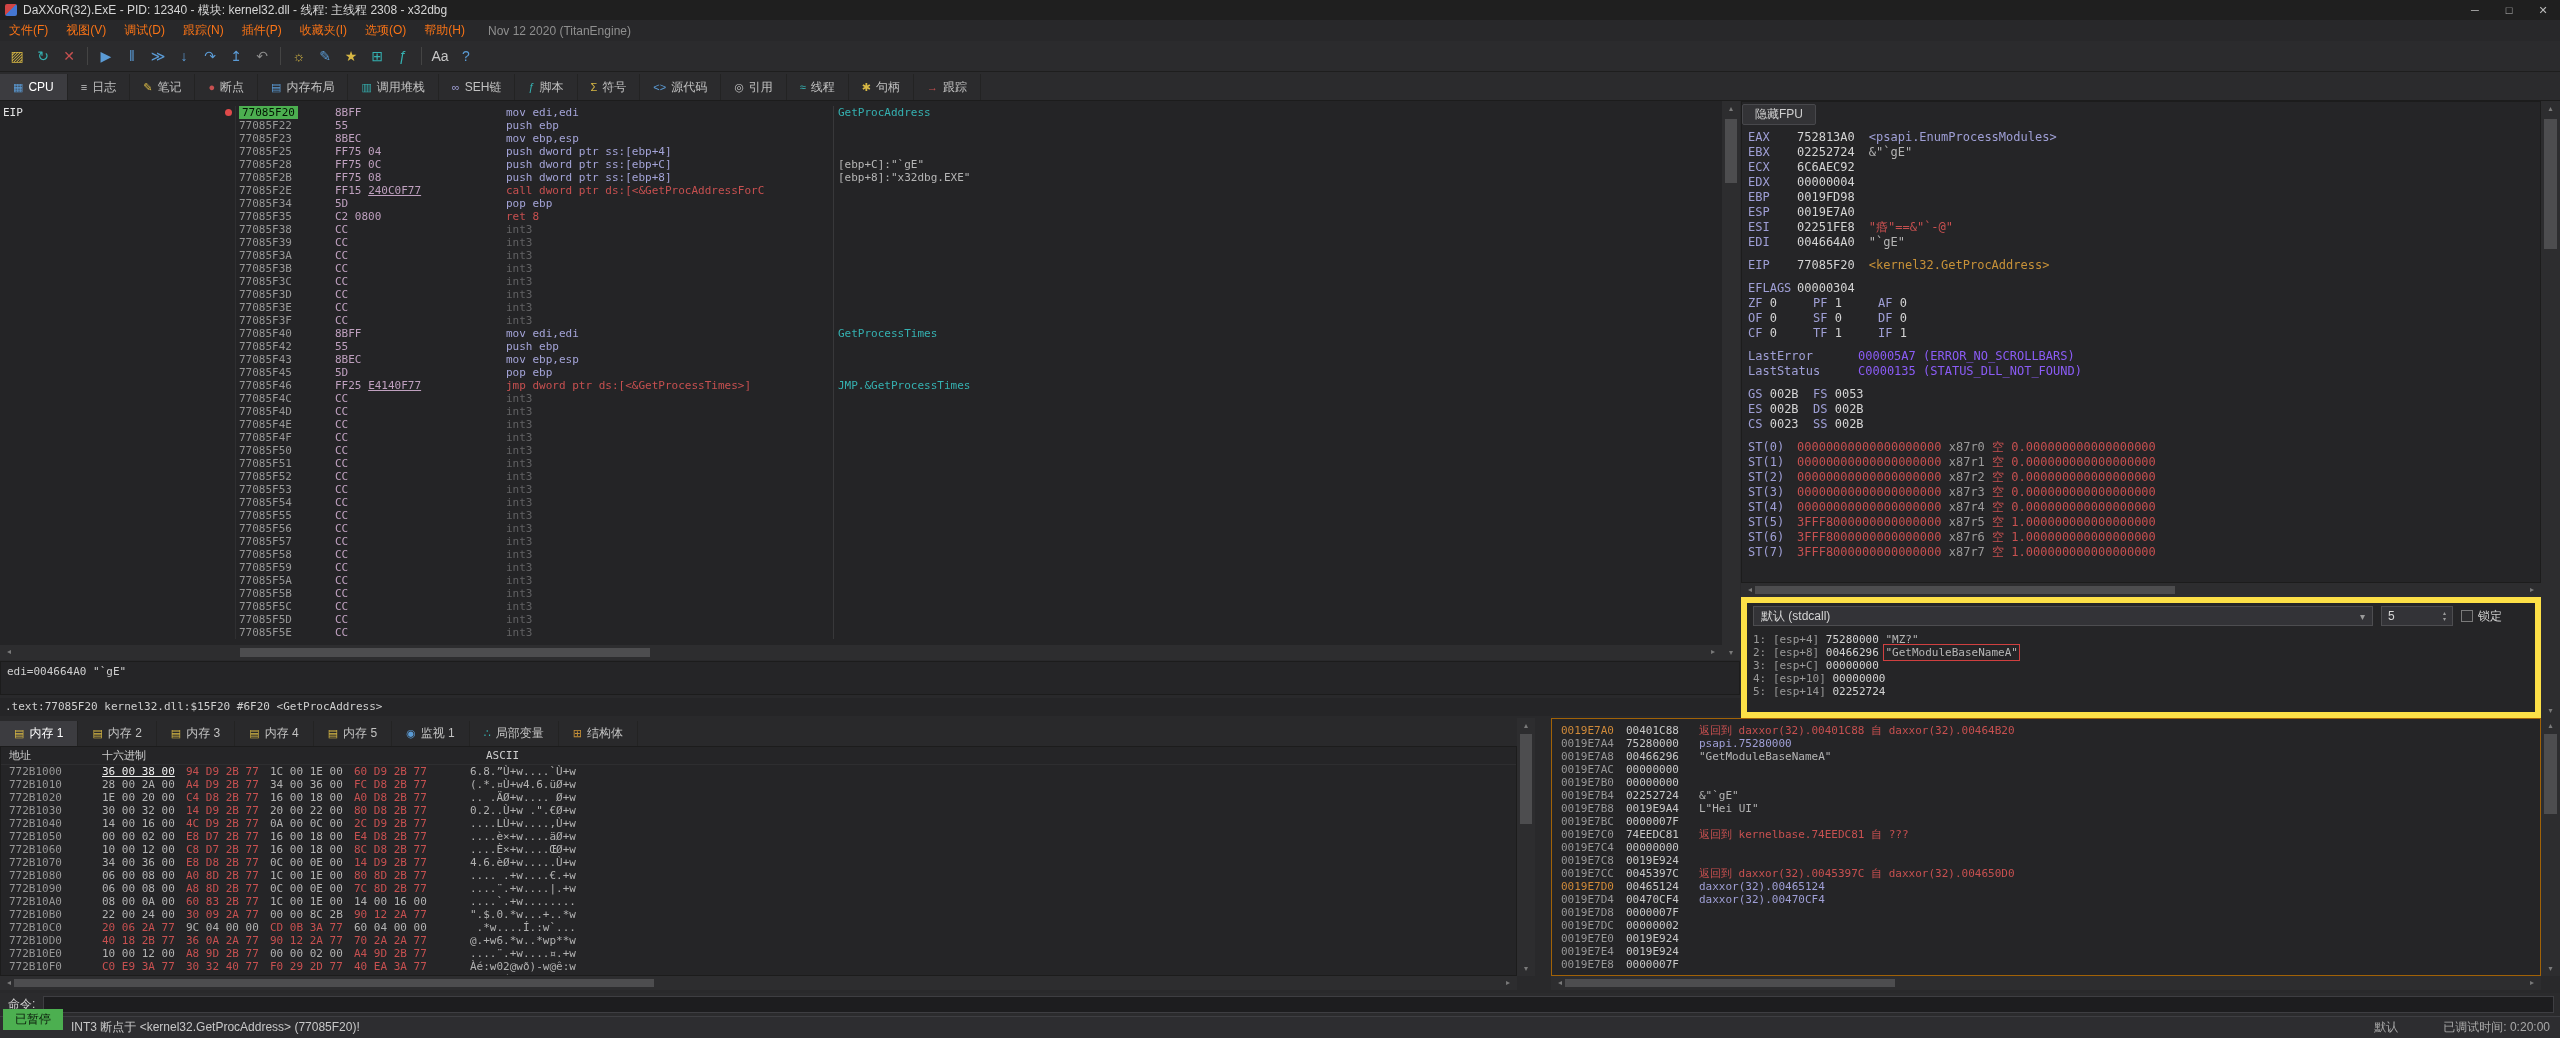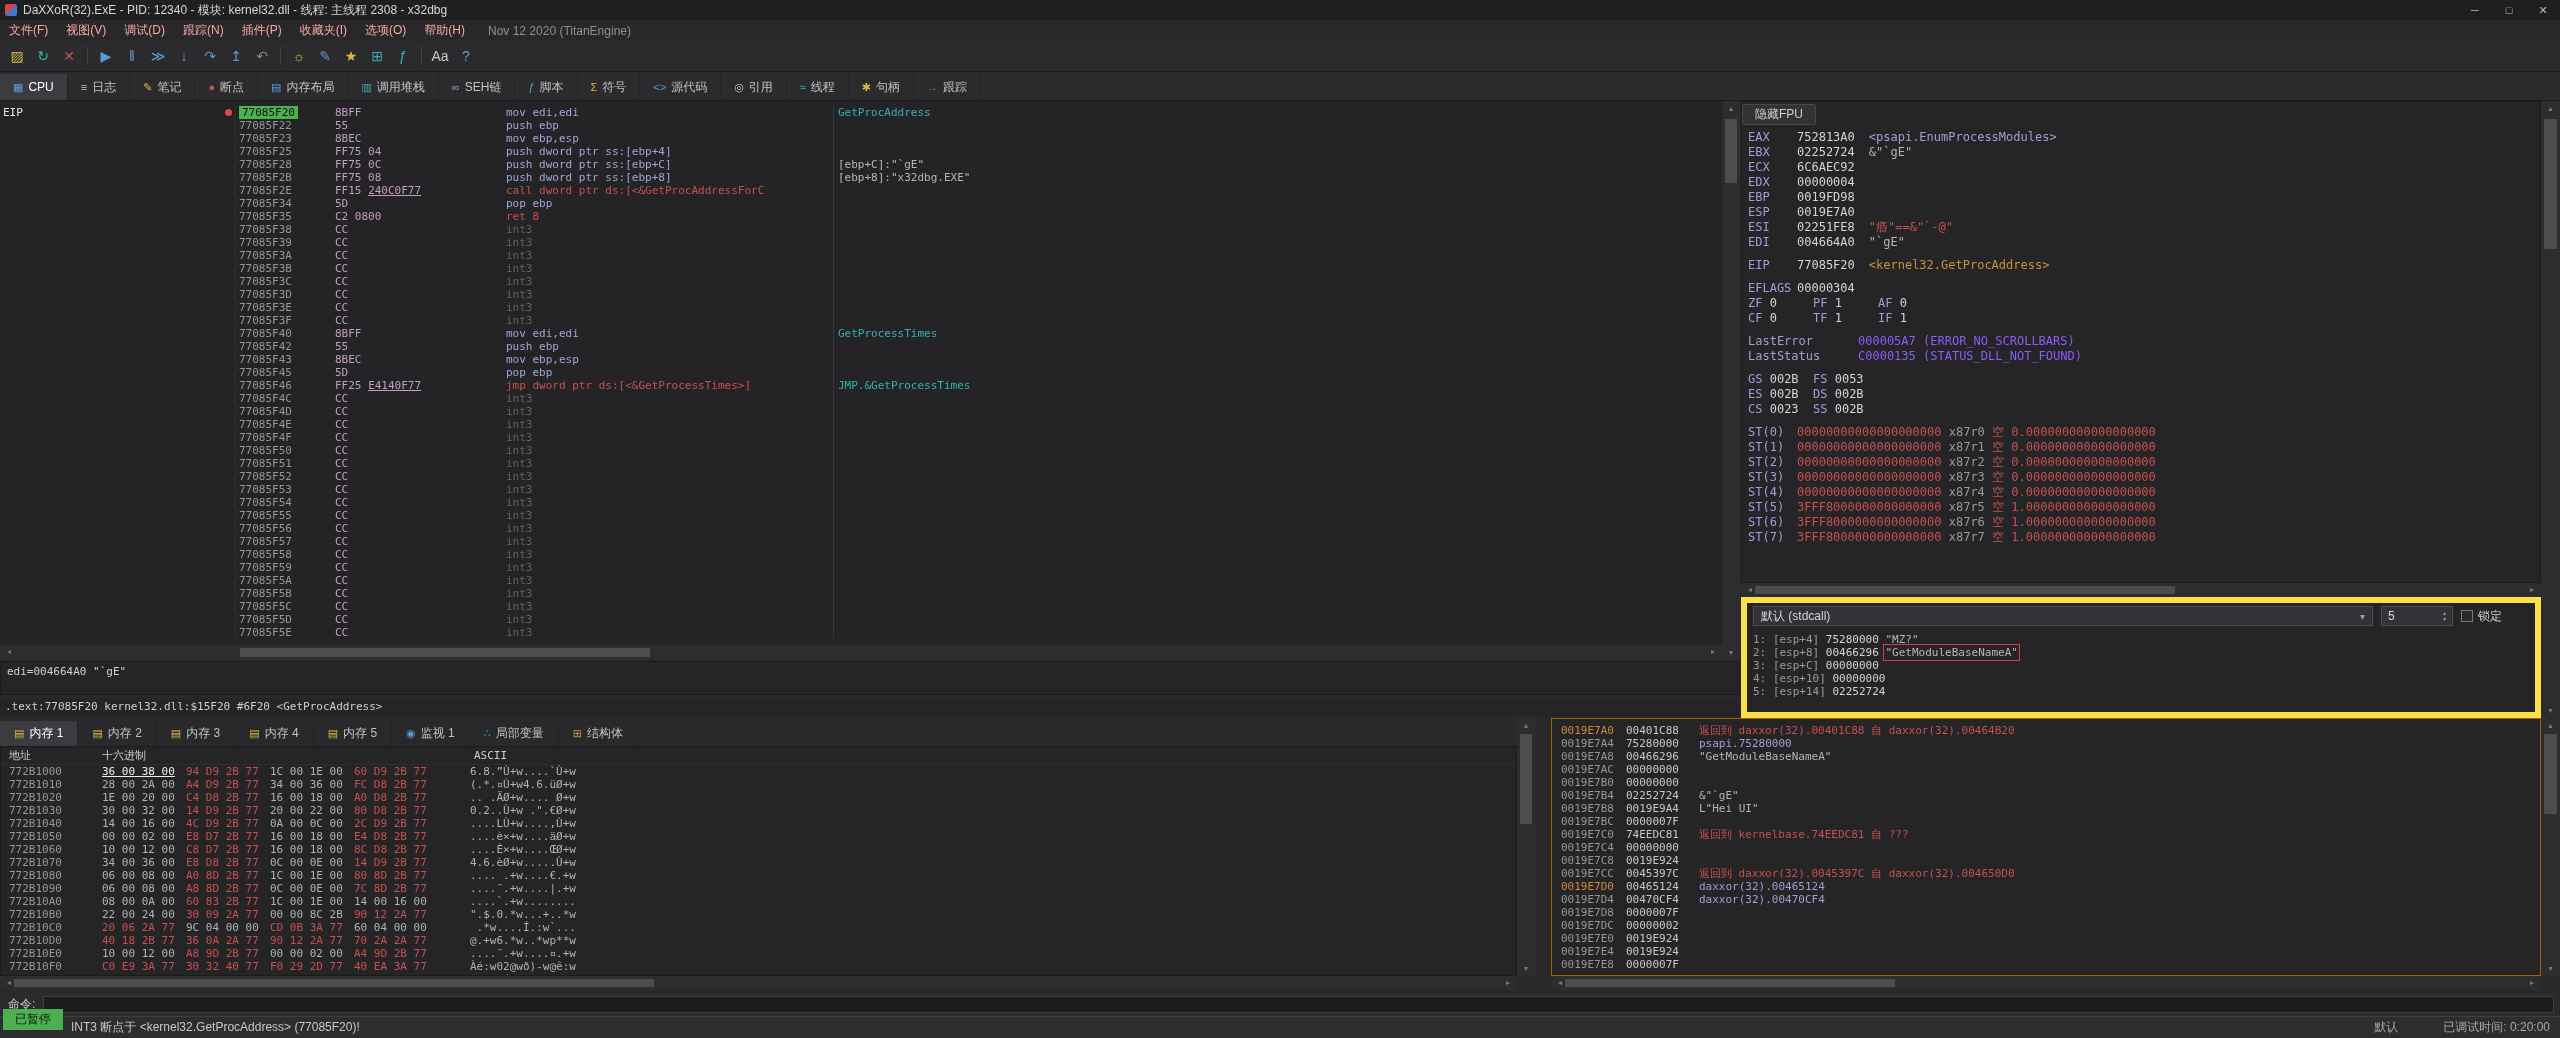--- a/index.html
+++ b/index.html
@@ -9,21 +9,21 @@
   .abs{position:absolute}
 
   
   #titlebar{left:0;top:0;width:2560px;height:20px;background:#1f1f1f;display:flex;align-items:center;font-size:12px;color:#d6d6d6}
   #appicon{width:12px;height:12px;margin:0 6px 0 5px;border-radius:2px;background:linear-gradient(135deg,#d04545 50%,#4576d0 50%)}
   .wbtns{margin-left:auto;display:flex;height:20px}
   .wbtn{width:34px;text-align:center;line-height:20px;color:#bbb;font-size:11px;cursor:default}
 
   
   #menubar{left:0;top:20px;width:2560px;height:21px;background:#28282a;display:flex;align-items:center;font-size:12px}
-  .menu-item{padding:2px 9px;color:#fca5a5}
+  .menu-item{padding:2px 9px;color:#f97316}
   .menu-build{margin-left:14px;color:#8f8f8f}
 
   
   #toolbar{left:0;top:41px;width:2560px;height:31px;background:#2b2b2d;border-bottom:1px solid #1e1e1e;display:flex;align-items:center;padding-left:4px}
   .tbtn{width:24px;height:24px;line-height:24px;text-align:center;font-size:14px;margin:0 1px;border-radius:2px}
   .tsep{width:1px;height:18px;background:#444;margin:0 5px}
   .tglyph{pointer-events:none}
 
   
   #tabbar{left:0;top:72px;width:2560px;height:29px;background:#2b2b2d;display:flex;align-items:flex-end;border-bottom:1px solid #1c1c1c}
@@ -330,20 +330,21 @@
         <div class="rrow"><span class="rn">EDX</span><span class="rv">00000004</span></div>
         <div class="rrow"><span class="rn">EBP</span><span class="rv">0019FD98</span></div>
         <div class="rrow"><span class="rn">ESP</span><span class="rv">0019E7A0</span></div>
         <div class="rrow"><span class="rn">ESI</span><span class="rv">02251FE8</span><span class="rc rc-red">"痻"==&amp;"`-@"</span></div>
         <div class="rrow"><span class="rn">EDI</span><span class="rv">004664A0</span><span class="rc rc-gray">"`gE"</span></div>
         <div class="rgap"></div>
         <div class="rrow"><span class="rn">EIP</span><span class="rv">77085F20</span><span class="rc rc-org">&lt;kernel32.GetProcAddress&gt;</span></div>
         <div class="rgap"></div>
         <div class="rrow"><span class="rn">EFLAGS</span><span class="rv">00000304</span></div>
         <div class="rrow"><span class="fg"><span class="fgn">ZF </span><span class="fgv">0</span></span><span class="fg"><span class="fgn">PF </span><span class="fgv">1</span></span><span class="fg"><span class="fgn">AF </span><span class="fgv">0</span></span></div>
+        <div class="rrow"><span class="fg"><span class="fgn">OF </span><span class="fgv">0</span></span><span class="fg"><span class="fgn">SF </span><span class="fgv">0</span></span><span class="fg"><span class="fgn">DF </span><span class="fgv">0</span></span></div>
         <div class="rrow"><span class="fg"><span class="fgn">CF </span><span class="fgv">0</span></span><span class="fg"><span class="fgn">TF </span><span class="fgv">1</span></span><span class="fg"><span class="fgn">IF </span><span class="fgv">1</span></span></div>
         <div class="rgap"></div>
         <div class="rrow"><span class="rn rn-w">LastError</span><span class="rv rv-lav">000005A7 (ERROR_NO_SCROLLBARS)</span></div>
         <div class="rrow"><span class="rn rn-w">LastStatus</span><span class="rv rv-lav">C0000135 (STATUS_DLL_NOT_FOUND)</span></div>
         <div class="rgap"></div>
         <div class="rrow"><span class="fg"><span class="fgn">GS </span><span class="fgv">002B</span></span><span class="fg"><span class="fgn">FS </span><span class="fgv">0053</span></span></div>
         <div class="rrow"><span class="fg"><span class="fgn">ES </span><span class="fgv">002B</span></span><span class="fg"><span class="fgn">DS </span><span class="fgv">002B</span></span></div>
         <div class="rrow"><span class="fg"><span class="fgn">CS </span><span class="fgv">0023</span></span><span class="fg"><span class="fgn">SS </span><span class="fgv">002B</span></span></div>
         <div class="rgap"></div>
         <div class="rrow"><span class="rn">ST(0)</span><span class="sthex">00000000000000000000</span><span class="stx"> x87r0 </span><span class="sttag">空 </span><span class="stval">0.000000000000000000</span></div>
@@ -422,21 +423,21 @@
         <span class="tico" style="color: rgb(53, 177, 177);">∴</span>
         <span class="tlab">局部变量</span>
       </div>
       <div class="btab">
         <span class="tico" style="color: rgb(199, 145, 56);">⊞</span>
         <span class="tlab">结构体</span>
       </div>
     </div>
 
   <div id="dump" class="abs">
-    <div id="dumphead"><span class="m-addr h">地址</span><span class="m-hex-h h">十六进制</span><span class="h" style="margin-left: 36px;">ASCII</span></div>
+    <div id="dumphead"><span class="m-addr h">地址</span><span class="m-hex-h h">十六进制</span><span class="h" style="margin-left: 48px;">ASCII</span></div>
     <div id="dumprows">
         <div class="mrow"><span class="m-addr">772B1000</span><span class="m-grp sel">36 00 38 00</span><span class="m-grp red">94 D9 2B 77</span><span class="m-grp">1C 00 1E 00</span><span class="m-grp red">60 D9 2B 77</span><span class="m-asc">6.8.”Ù+w....`Ù+w</span></div>
         <div class="mrow"><span class="m-addr">772B1010</span><span class="m-grp">28 00 2A 00</span><span class="m-grp red">A4 D9 2B 77</span><span class="m-grp">34 00 36 00</span><span class="m-grp red">FC D8 2B 77</span><span class="m-asc">(.*.¤Ù+w4.6.üØ+w</span></div>
         <div class="mrow"><span class="m-addr">772B1020</span><span class="m-grp">1E 00 20 00</span><span class="m-grp red">C4 D8 2B 77</span><span class="m-grp">16 00 18 00</span><span class="m-grp red">A0 D8 2B 77</span><span class="m-asc">.. .ÄØ+w.... Ø+w</span></div>
         <div class="mrow"><span class="m-addr">772B1030</span><span class="m-grp">30 00 32 00</span><span class="m-grp red">14 D9 2B 77</span><span class="m-grp">20 00 22 00</span><span class="m-grp red">80 D8 2B 77</span><span class="m-asc">0.2..Ù+w .".€Ø+w</span></div>
         <div class="mrow"><span class="m-addr">772B1040</span><span class="m-grp">14 00 16 00</span><span class="m-grp red">4C D9 2B 77</span><span class="m-grp">0A 00 0C 00</span><span class="m-grp red">2C D9 2B 77</span><span class="m-asc">....LÙ+w....,Ù+w</span></div>
         <div class="mrow"><span class="m-addr">772B1050</span><span class="m-grp">00 00 02 00</span><span class="m-grp red">E8 D7 2B 77</span><span class="m-grp">16 00 18 00</span><span class="m-grp red">E4 D8 2B 77</span><span class="m-asc">....è×+w....äØ+w</span></div>
         <div class="mrow"><span class="m-addr">772B1060</span><span class="m-grp">10 00 12 00</span><span class="m-grp red">C8 D7 2B 77</span><span class="m-grp">16 00 18 00</span><span class="m-grp red">8C D8 2B 77</span><span class="m-asc">....È×+w....ŒØ+w</span></div>
         <div class="mrow"><span class="m-addr">772B1070</span><span class="m-grp">34 00 36 00</span><span class="m-grp red">E8 D8 2B 77</span><span class="m-grp">0C 00 0E 00</span><span class="m-grp red">14 D9 2B 77</span><span class="m-asc">4.6.èØ+w.....Ù+w</span></div>
         <div class="mrow"><span class="m-addr">772B1080</span><span class="m-grp">06 00 08 00</span><span class="m-grp red">A0 8D 2B 77</span><span class="m-grp">1C 00 1E 00</span><span class="m-grp red">80 8D 2B 77</span><span class="m-asc">.... .+w....€.+w</span></div>

